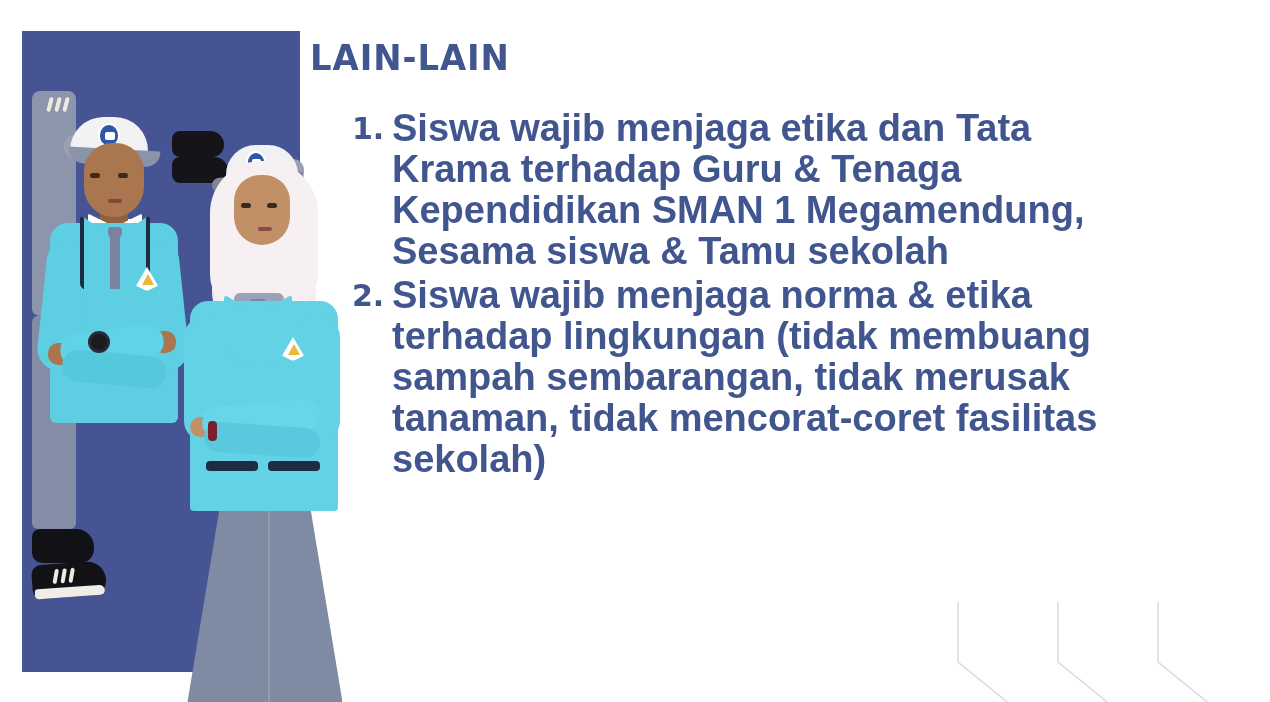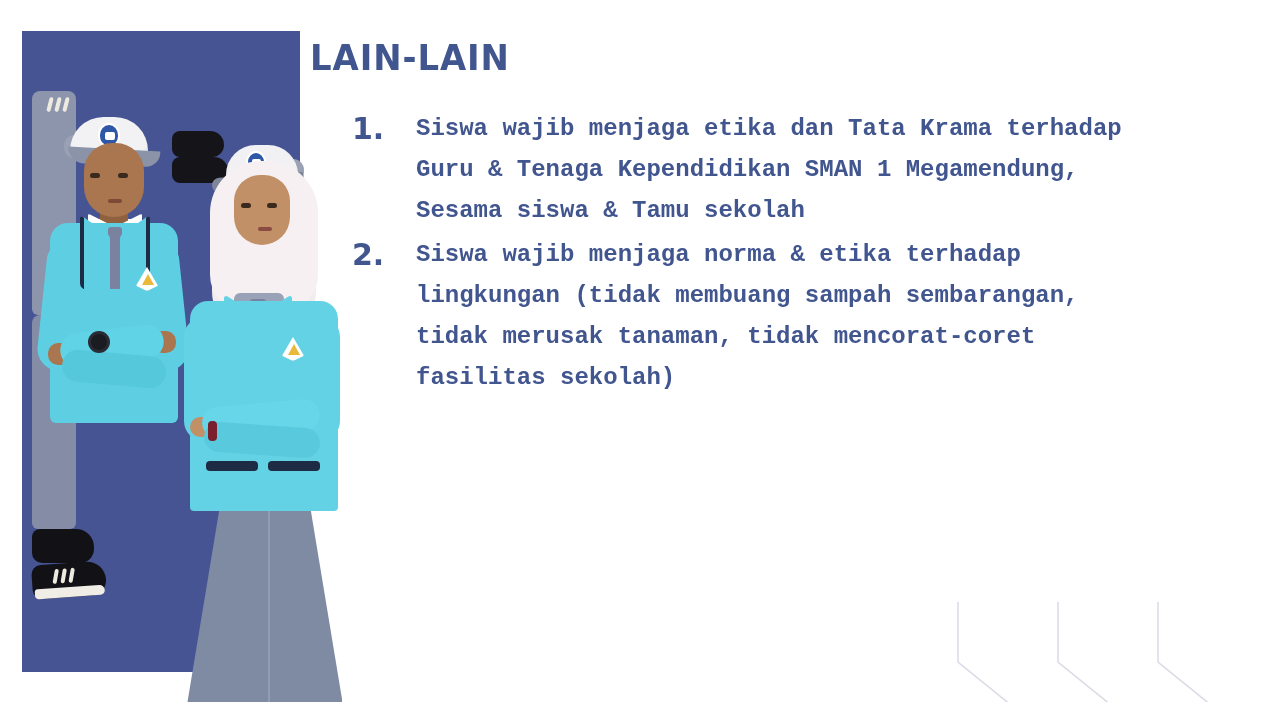--- a/index.html
+++ b/index.html
@@ -322,23 +322,23 @@
   #body-list {
     position:absolute; left:352px; top:108px; width:805px;
   }
   .list-item { display:flex; align-items:flex-start; }
   .item-number {
     font-family:"DejaVu Sans", sans-serif;
     font-weight:700; font-size:30px; line-height:41px;
     color:#41558f; flex:0 0 auto; white-space:pre;
   }
   .item-text {
-    font-family:Liberation Mono, monospace;
-    font-weight:700; font-size:24px; line-height:41px;
-    color:#41558f; flex:1 1 auto;margin-left:24px;
+    font-family:Liberation Sans, sans-serif;
+    font-weight:700; font-size:38px; line-height:41px;
+    color:#41558f; flex:1 1 auto;
   }
   #item-1 .item-number { width:40px; }
   #item-2 { margin-top:3px; }
   #item-2 .item-number { width:40px; }
 
   
   #chevrons {
     position:absolute; right:0px; bottom:0px;
     width:350px; height:150px;
     pointer-events:none;

